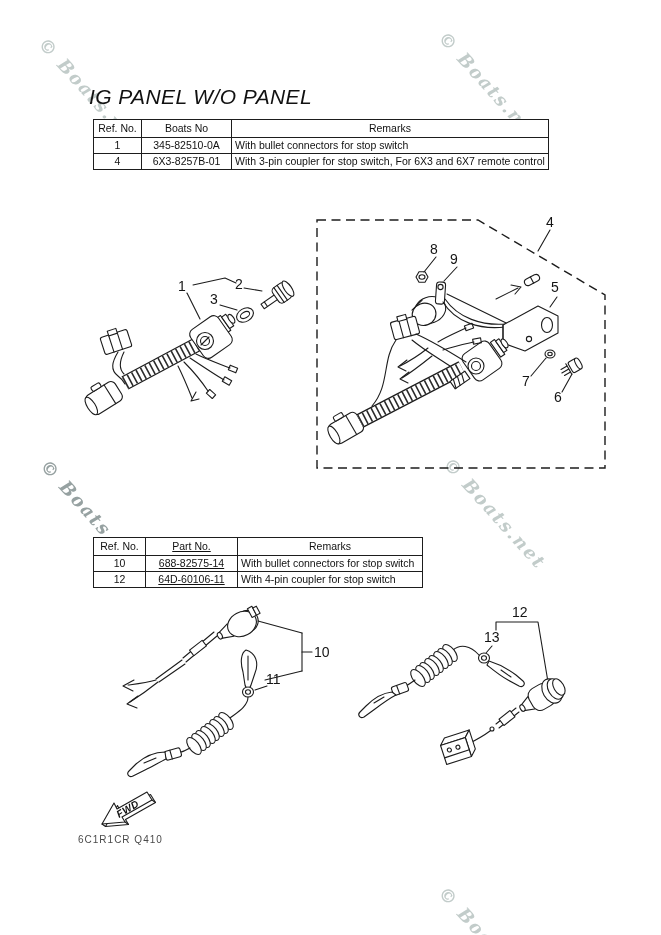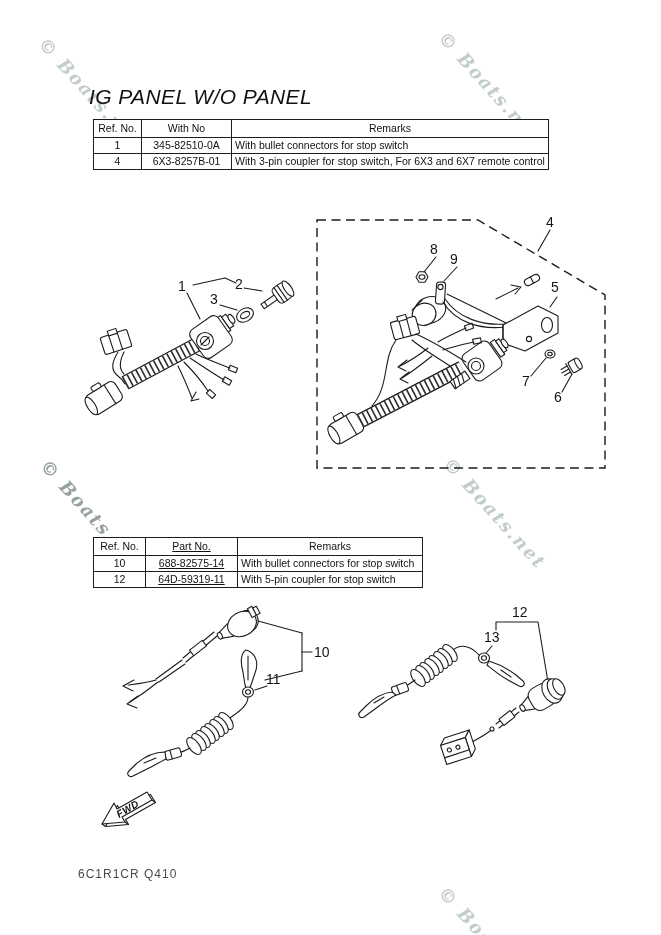--- a/index.html
+++ b/index.html
@@ -32,40 +32,40 @@
   svg.diagram { position:absolute; overflow:visible; }
   .art { stroke:#1c1c1c; fill:none; stroke-width:1.1; stroke-linecap:round; stroke-linejoin:round; }
   .fillw { fill:#fff; }
   .dash { stroke:#1c1c1c; fill:none; stroke-width:1.4; stroke-dasharray:9 5.5; }
   .bandblack { stroke:#1c1c1c; stroke-width:15; stroke-linecap:butt; }
   .bandwhite { stroke:#fff; stroke-width:12.6; stroke-linecap:butt; }
   .braid { stroke:#2b2b2b; stroke-width:12.6; stroke-dasharray:1.6 3.4; stroke-linecap:butt; fill:none; }
   .co { stroke:none; fill:#141414; font-family:"Liberation Sans", sans-serif; font-size:14px; }
   .fwd-label { stroke:none; fill:#111; font-family:"Liberation Sans", sans-serif; font-size:10px;
                font-weight:bold; font-style:italic; letter-spacing:0.5px; }
-  .footer-code { position:absolute; font-size:12px; letter-spacing:1px; color:#4a4a4a;margin-top:33px; }
+  .footer-code { position:absolute; font-size:10px; letter-spacing:1px; color:#4a4a4a; }
 </style>
 </head>
 <body>
 
 <div class="page">
 
   <div class="wm" style="left:50px; top:33px;">© Boats.net</div>
   <div class="wm" style="left:450px; top:27px;">© Boats.net</div>
   <div class="wm wm-dark" style="left:52px; top:455px;">© Boats.net</div>
   <div class="wm" style="left:455px; top:453px;">© Boats.net</div>
   <div class="wm" style="left:450px; top:882px;">© Boats.net</div>
 
   <div class="sec-title" style="left:89px; top:85px;">IG PANEL W/O PANEL</div>
 
   <table class="parts" style="left:93px; top:119px;">
     <tbody>
         <tr>
       <th class="c-ref1">Ref. No.</th>
-      <th class="c-part1">With No</th>
+      <th class="c-part1">Boats No</th>
       <th class="c-rem1">Remarks</th>
     </tr>
     <tr>
       <td class="c-ref1">1</td>
       <td class="c-part1">345-82510-0A</td>
       <td class="c-rem1">With bullet connectors for stop switch</td>
     </tr>
     <tr>
       <td class="c-ref1">4</td>
       <td class="c-part1">6X3-8257B-01</td>
@@ -271,22 +271,22 @@
       <th class="c-part2">Part No.</th>
       <th class="c-rem2">Remarks</th>
     </tr>
     <tr>
       <td class="c-ref2">10</td>
       <td class="c-part2">688-82575-14</td>
       <td class="c-rem2">With bullet connectors for stop switch</td>
     </tr>
     <tr>
       <td class="c-ref2">12</td>
-      <td class="c-part2">64D-59319-11</td>
-      <td class="c-rem2">With 5-pin coupler for stop switch</td>
+      <td class="c-part2">64D-60106-11</td>
+      <td class="c-rem2">With 4-pin coupler for stop switch</td>
     </tr>
   </tbody>
     </table>
 
   <svg class="diagram" style="left:86px; top:600px;" width="260" height="195" viewBox="0 0 260 195">
     <g class="art">
 
       <g transform="translate(156,24) rotate(-28)">
         <ellipse transform="translate(5,0)" rx="12" ry="11" class="fillw"></ellipse>
         <ellipse rx="15" ry="12" class="fillw"></ellipse>

